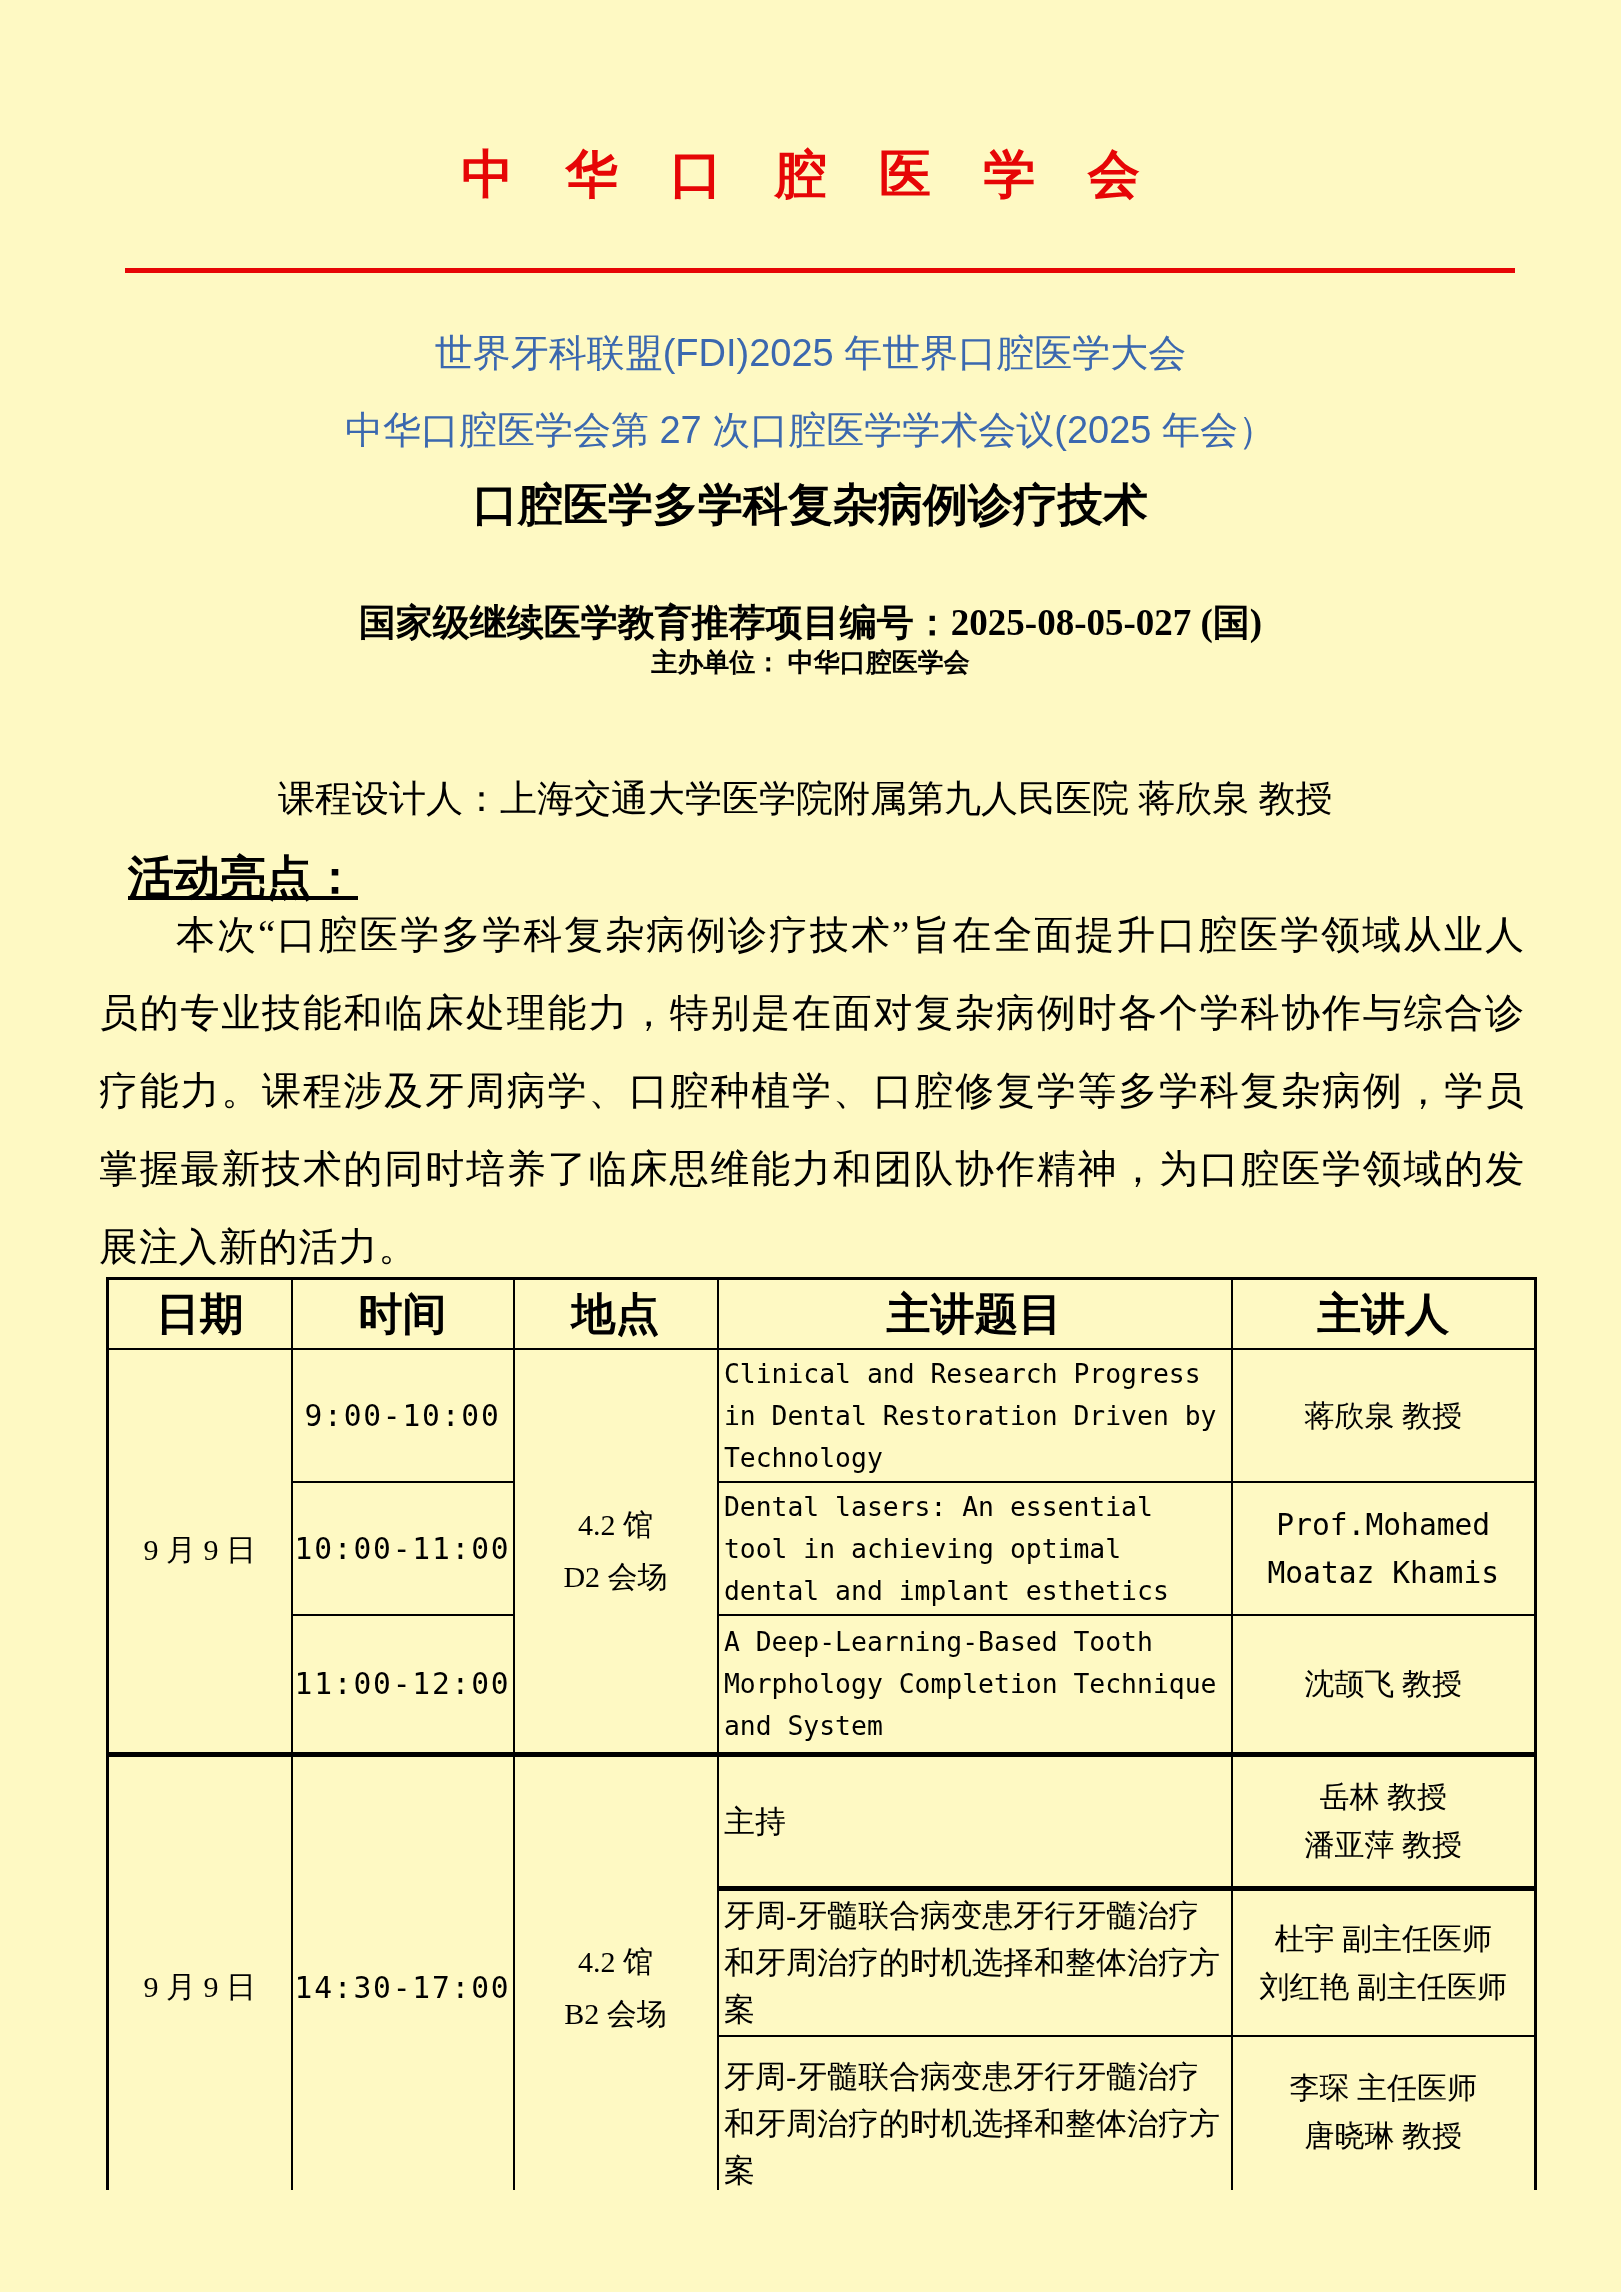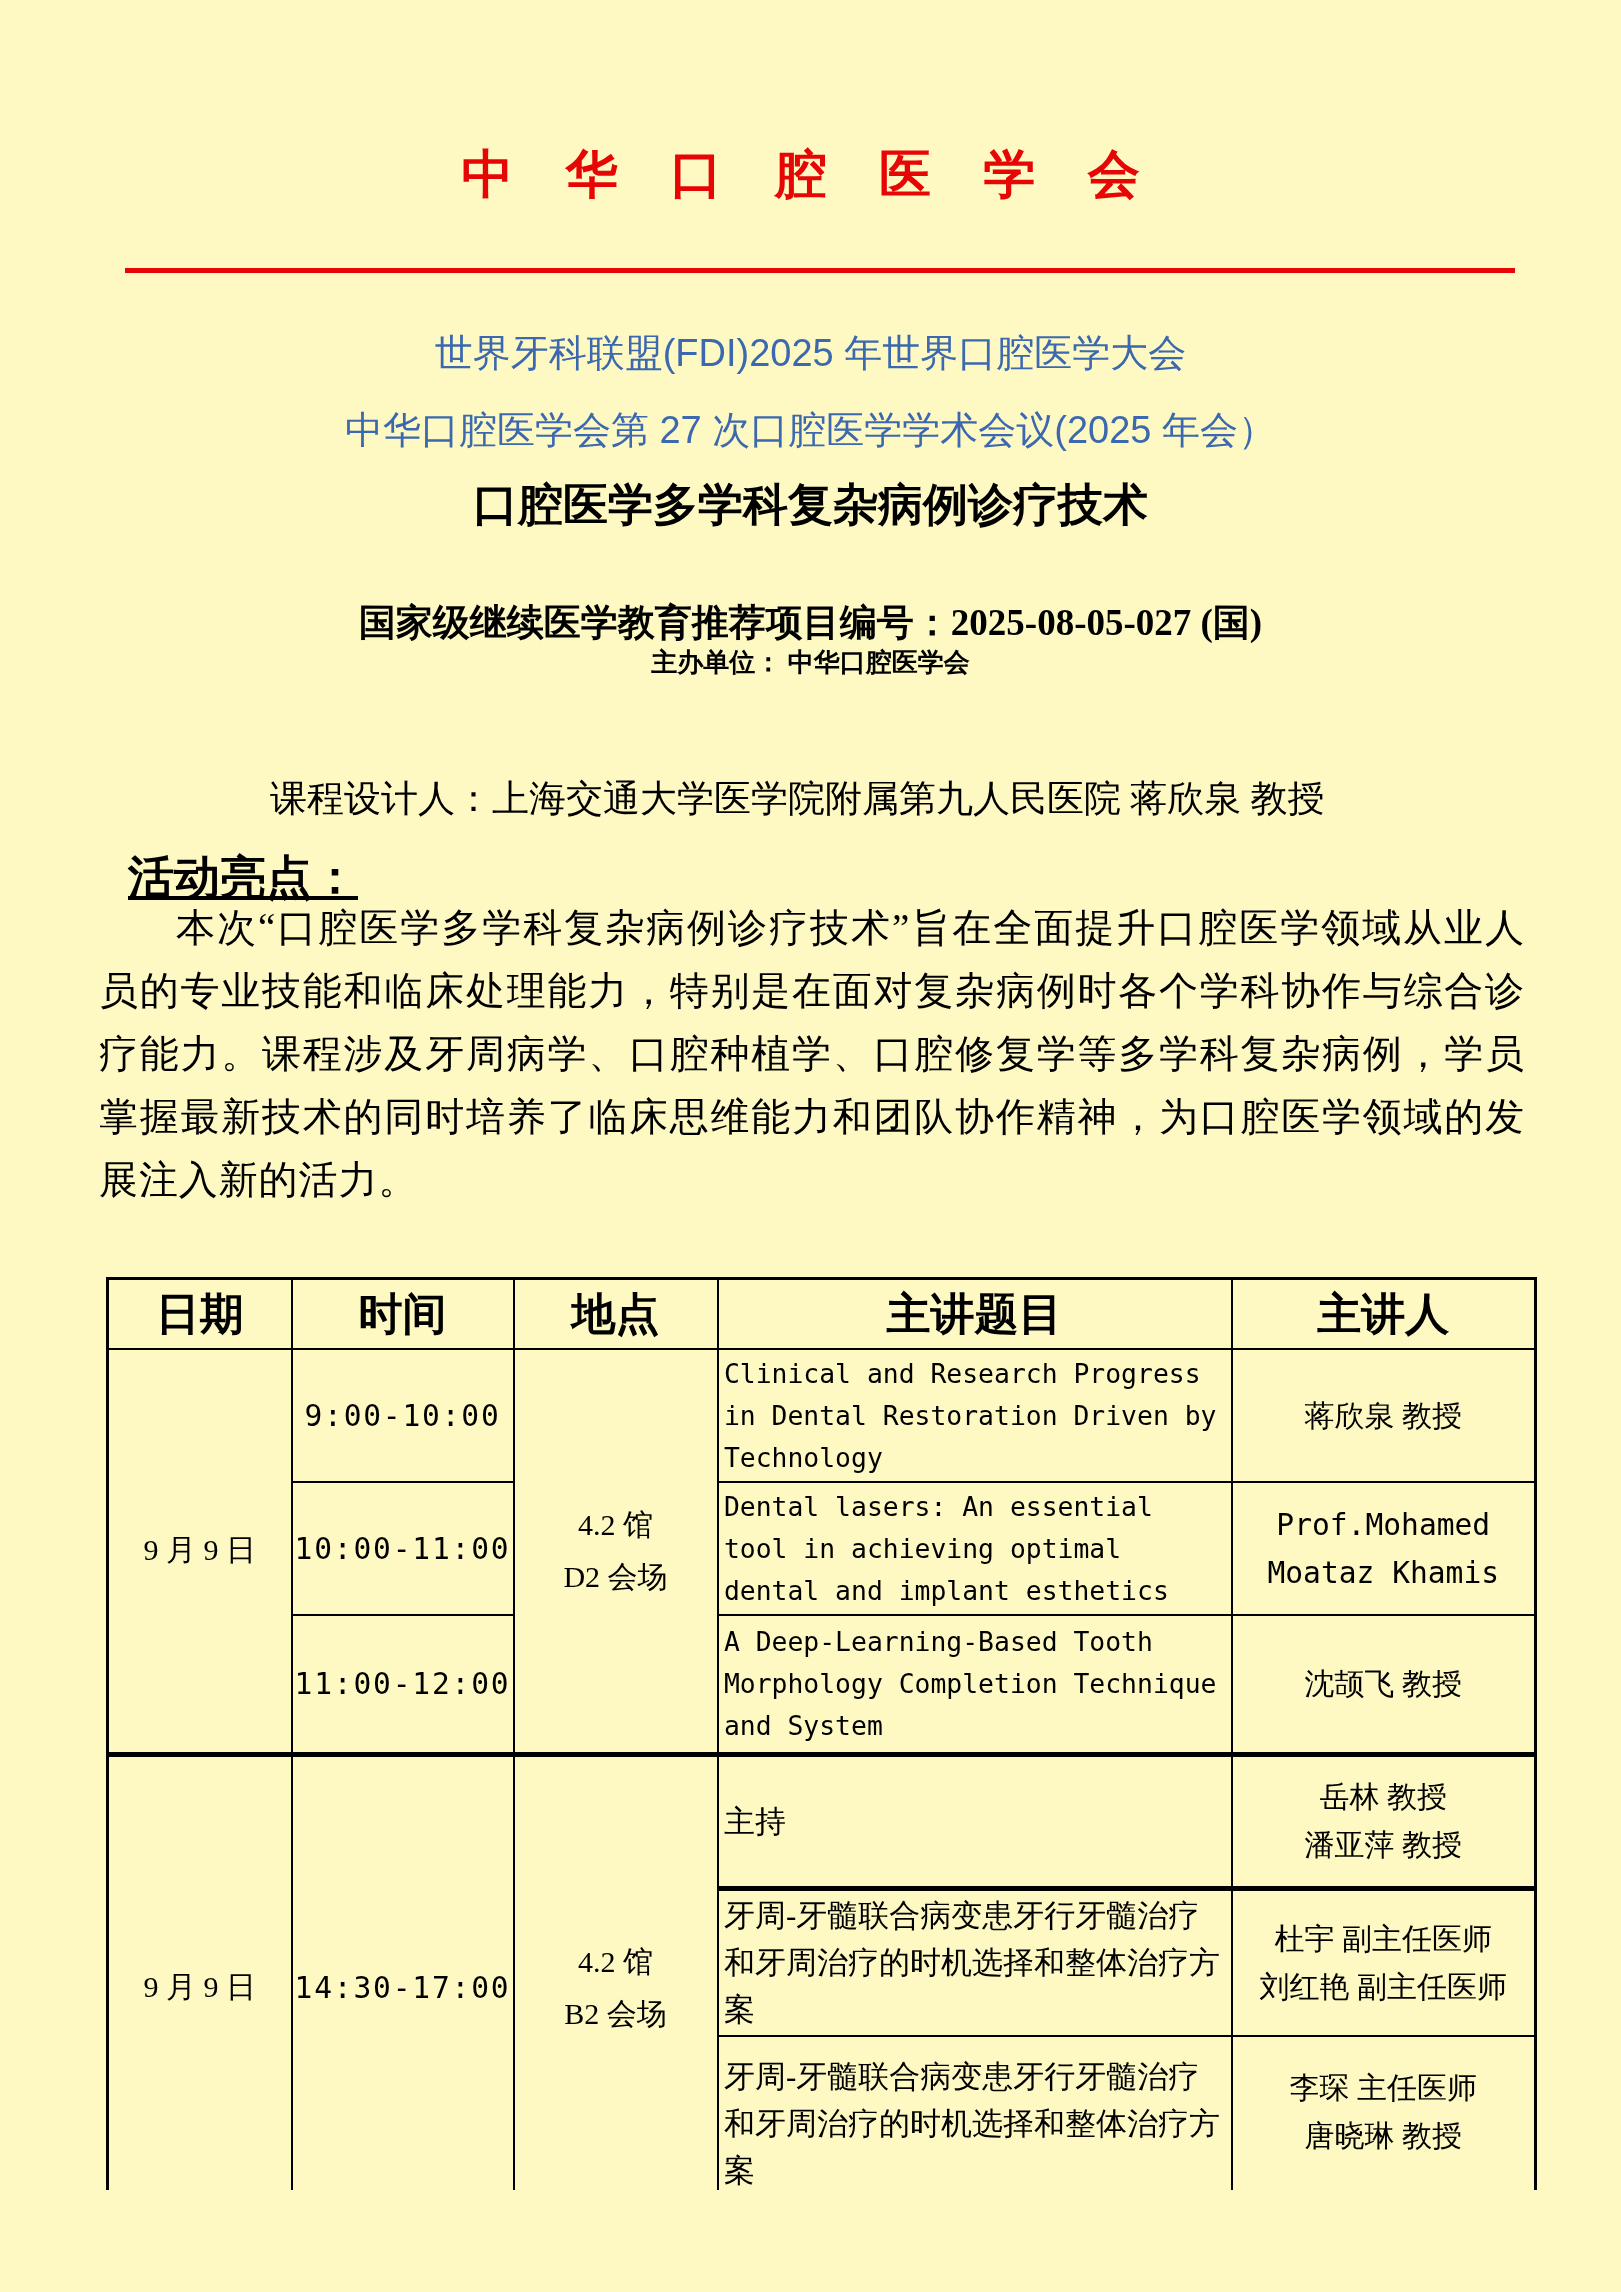--- a/index.html
+++ b/index.html
@@ -18,26 +18,26 @@
   .red-rule { position:absolute; top:268px; left:125px; width:1390px; height:5.4px; background:#e60606; }
 
   .blue-line { color:#3b68af; font-size:38px; font-family:"Liberation Sans", sans-serif; }
   .blue-line.l1 { top:328px; }
   .blue-line.l2 { top:405px; }
 
   .course-title { top:475px; font-size:45px; font-weight:bold; }
   .project-line { top:555px; font-size:37px; font-weight:bold;margin-top:43px; }
   .organizer-line { top:632px; font-size:26px; font-weight:bold;margin-top:13px; }
 
-  .designer-line { position:absolute; top:774px; left:270px; font-size:37px; white-space:nowrap; }
+  .designer-line { position:absolute; top:774px; left:278px; font-size:37px; white-space:nowrap; }
   .highlights-heading { position:absolute; top:847px; left:128px; font-size:46px; font-weight:bold;text-decoration:underline; }
 
   .highlights-paragraph {
     position:absolute; top:896px; left:99px; width:1426px;
-    font-size:39px; line-height:63px; letter-spacing:0.9px;
+    font-size:39px; line-height:78px; letter-spacing:0.9px;
     text-align:justify; text-indent:77px;
   }
 
   .table-clip { position:absolute; top:1277px; left:106px; width:1437px; height:913px; overflow:hidden; }
   table.schedule { border-collapse:collapse; table-layout:fixed; width:1428px; }
   table.schedule { border:3.6px solid #000; }
   table.schedule th, table.schedule td { border:2.7px solid #000; overflow:hidden; }
 
   th.hdr { height:66px; font-size:44px; font-weight:bold; text-align:center; vertical-align:middle; }
 

